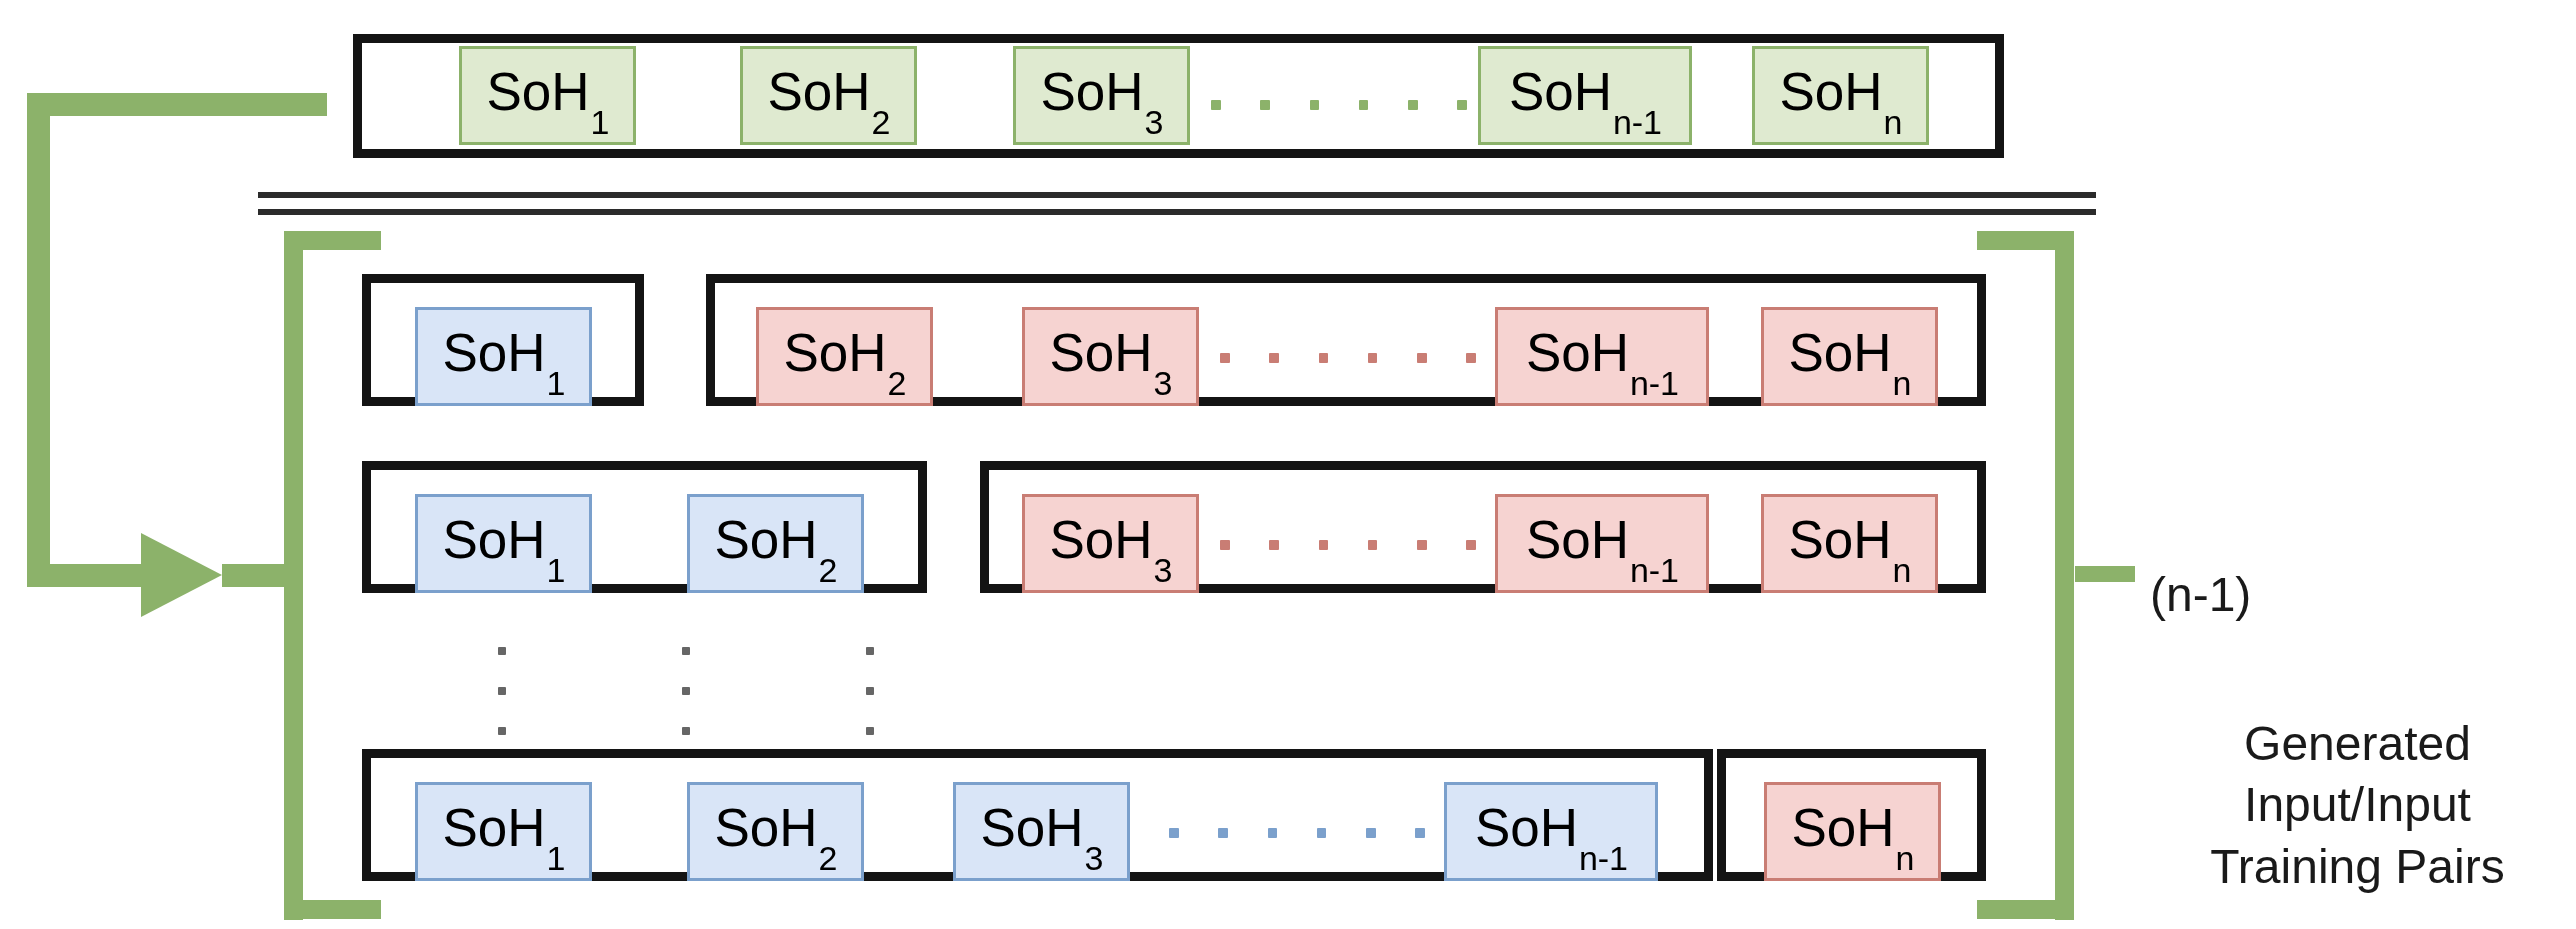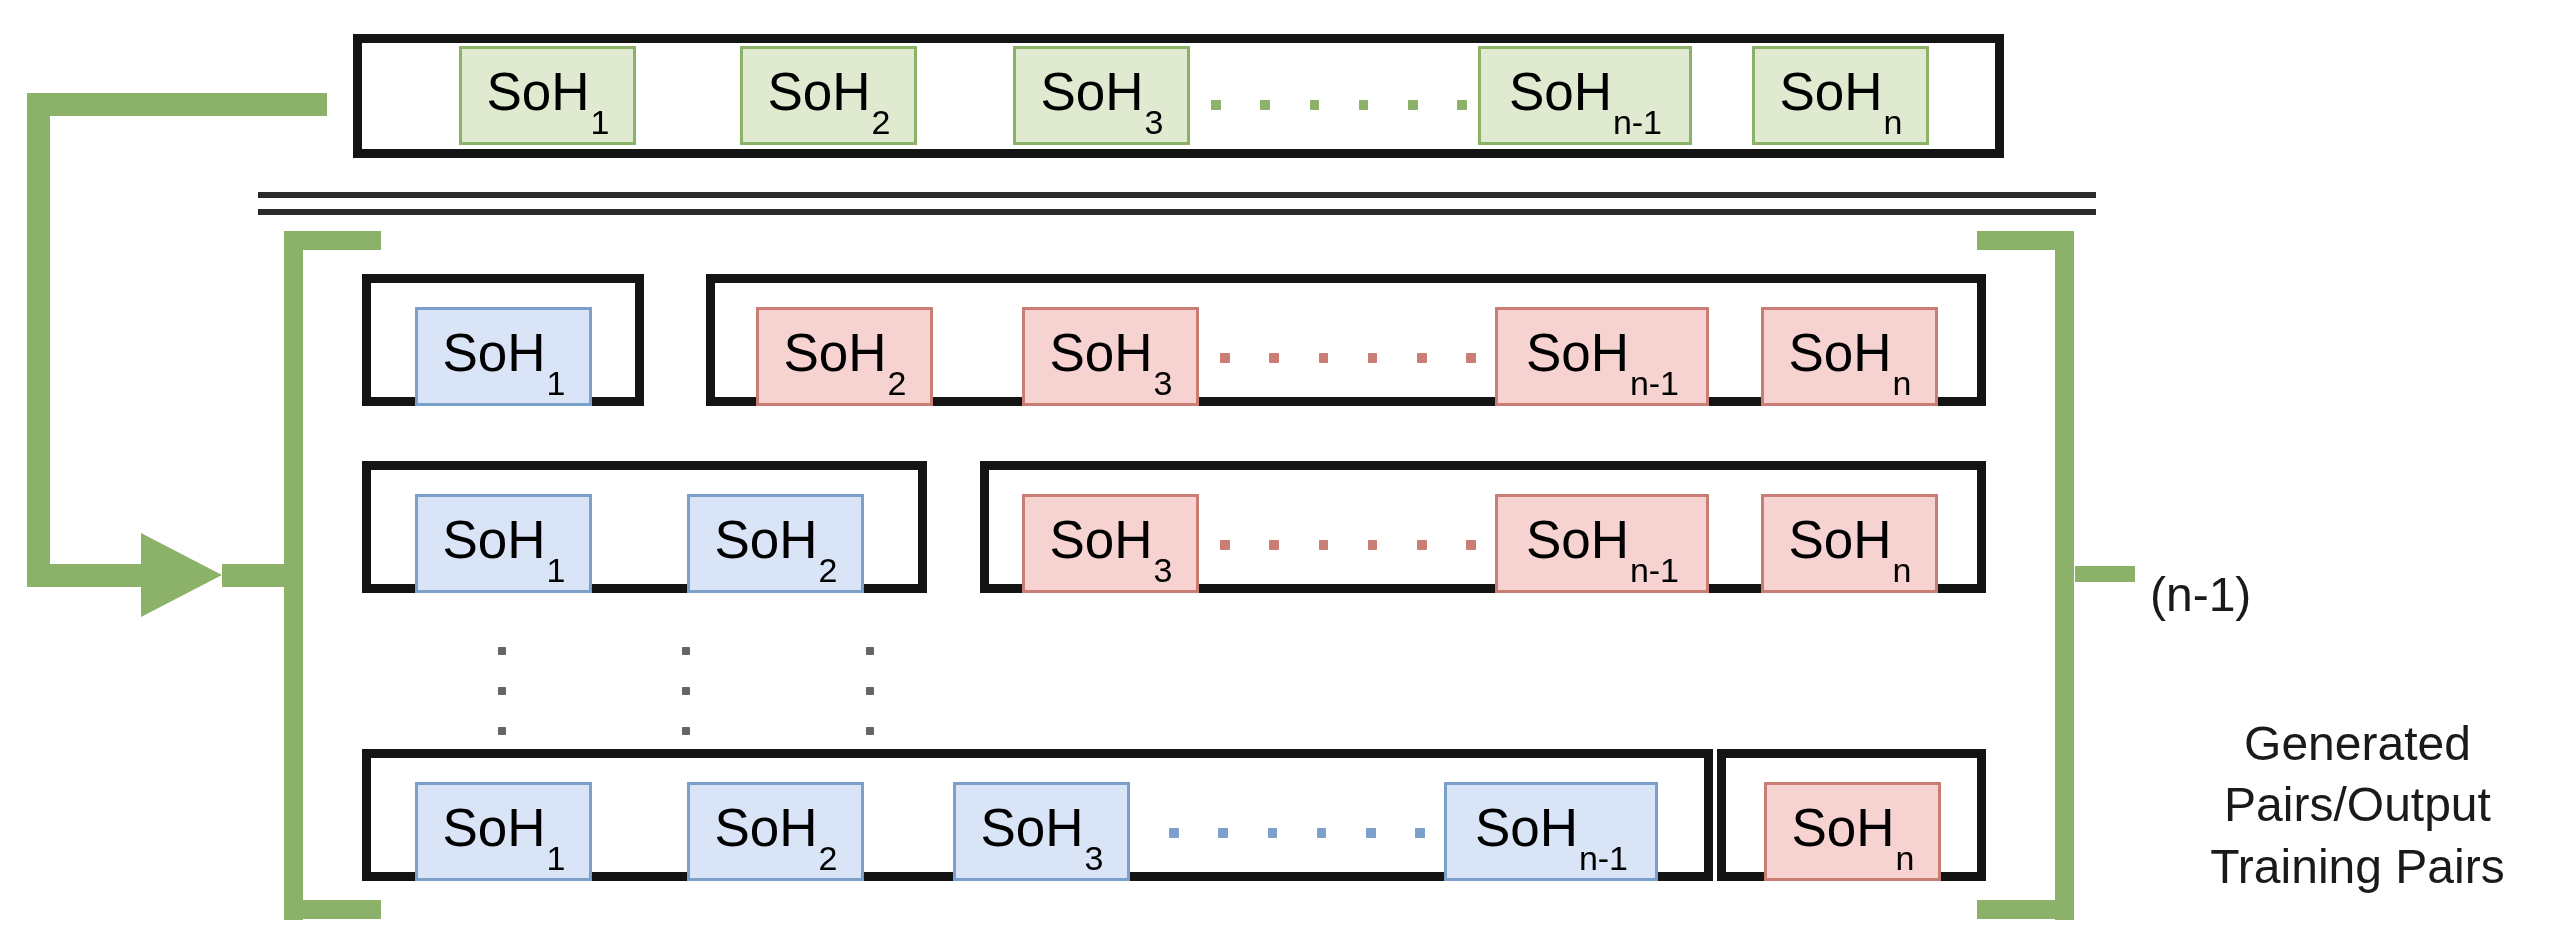--- a/index.html
+++ b/index.html
@@ -167,21 +167,21 @@
 
   <div class="g-bar" style="left:1977px; top:231px; width:97px; height:19.4px;"></div>
   <div class="g-bar" style="left:2055px; top:231px; width:19.4px; height:689px;"></div>
   <div class="g-bar" style="left:1977px; top:900px; width:97px; height:19.4px;"></div>
 
   <div class="g-bar" style="left:2075px; top:566px; width:60px; height:16px;"></div>
 
   <div class="label" style="left:2150px; top:543px; width:194px; text-align:left;margin-top:21px;">(n-1)</div>
 
   <div class="label" style="left:2150px; top:713px; width:415px;">Generated
-Pairs/Output
+Input/Input
 Training Pairs</div>
 
   <div class="bracket both" style="left:362px; top:274px; width:282px; height:132px;"></div>
   <div class="cell blue" style="left:415px; top:307px; width:177px; height:99px;">
     <span><span>SoH</span><span class="sub">1</span></span>
   </div>
 
   <div class="bracket both" style="left:706px; top:274px; width:1280px; height:132px;"></div>
   <div class="cell red" style="left:756px; top:307px; width:177px; height:99px;">
     <span><span>SoH</span><span class="sub">2</span></span>

